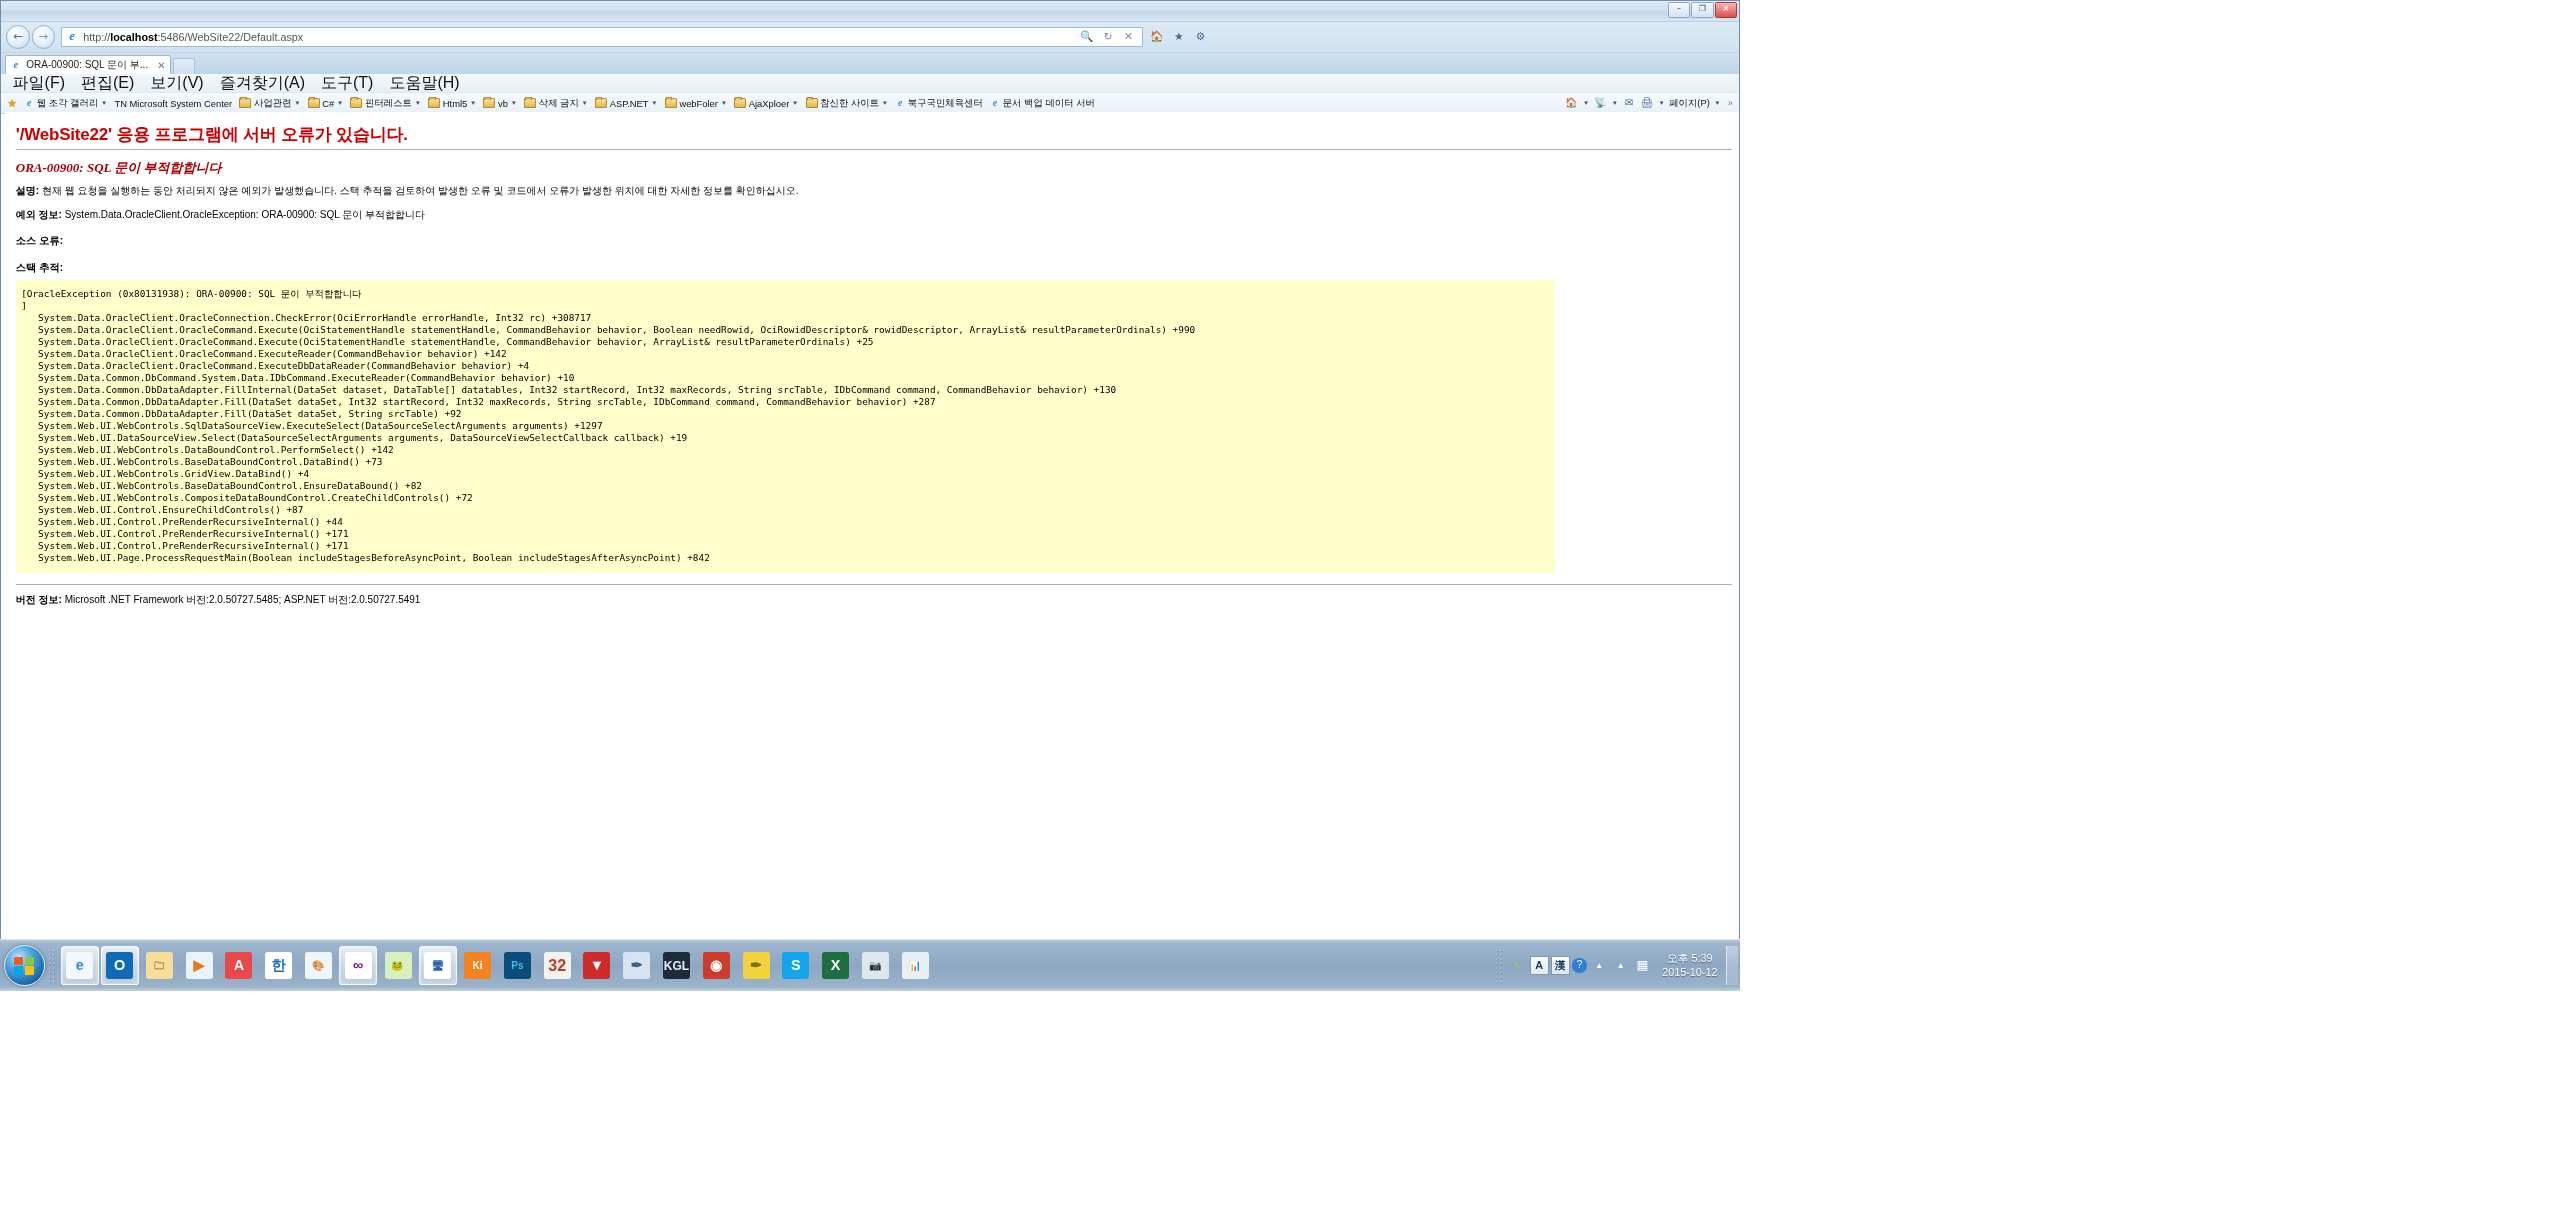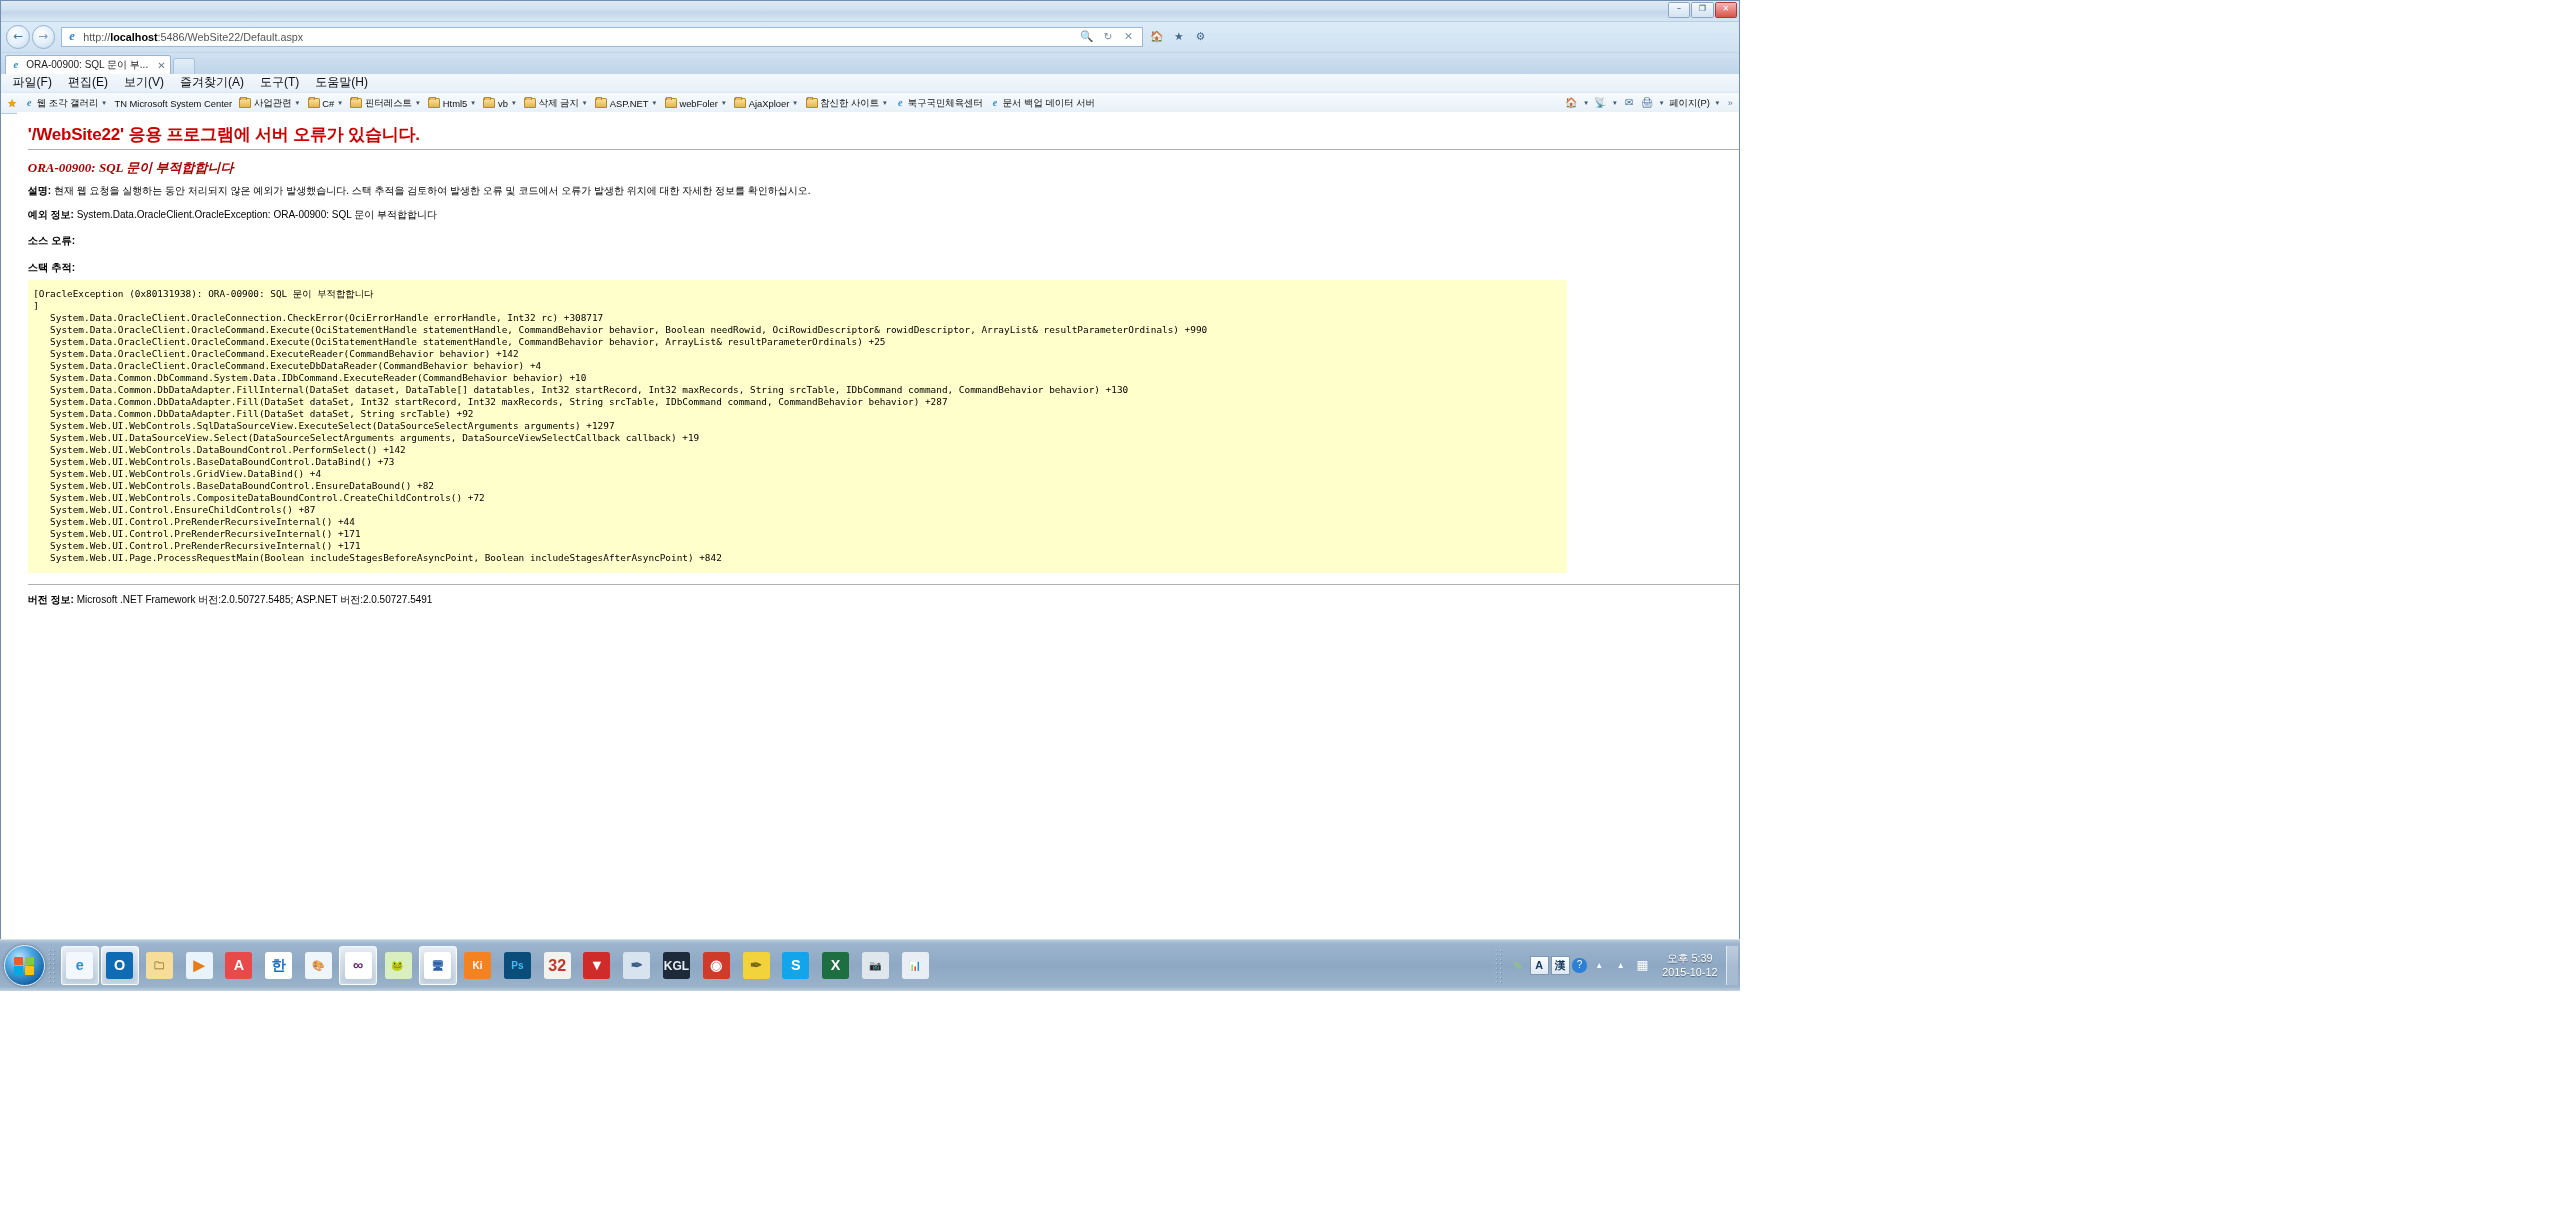--- a/index.html
+++ b/index.html
@@ -170,23 +170,23 @@
     border-bottom: none;
     border-radius: 2.7px 2.7px 0 0;
     background: linear-gradient(to bottom,#e2eef8,#cfe0f0);
     margin-left: 1.8px;
   }
   
   .menu-row {
     height: 18px;
     background: linear-gradient(to bottom,#f3f8fc,#e6eff8);
     display: flex;
-    align-items: flex-end;
+    align-items: center;
     padding-left: 3.6px;
-    font-size: 12px;
+    font-size: 16px;
     color: #101010;
     border-bottom: 0.9px solid #dde8f2;
   }
   .menu-item { padding: 0.9px 8px; white-space: nowrap; }
   
   .fav-row {
     height: 20px;
     background: linear-gradient(to bottom,#f6fafd,#e8f0f8);
     display: flex;
     align-items: center;
@@ -255,21 +255,21 @@
     display: flex; align-items: center; justify-content: center;
     font-size: 10px;
     color: #3d6590;
     line-height: 1;
   }
   .chev { color: #5c7b9a; font-size: 9px; padding: 0 2.7px; }
 
   
   #page-content {
     position: absolute;
-    left: 16px;
+    left: 4px;
     top: 111px;
     width: 1738px;
     bottom: 29px;
     background: #ffffff;
     overflow: hidden;
     padding: 7.2px 10.8px 0 10.8px;
     box-sizing: border-box;
     font-family: "Liberation Serif", serif;
   }
   .err-h1 {

